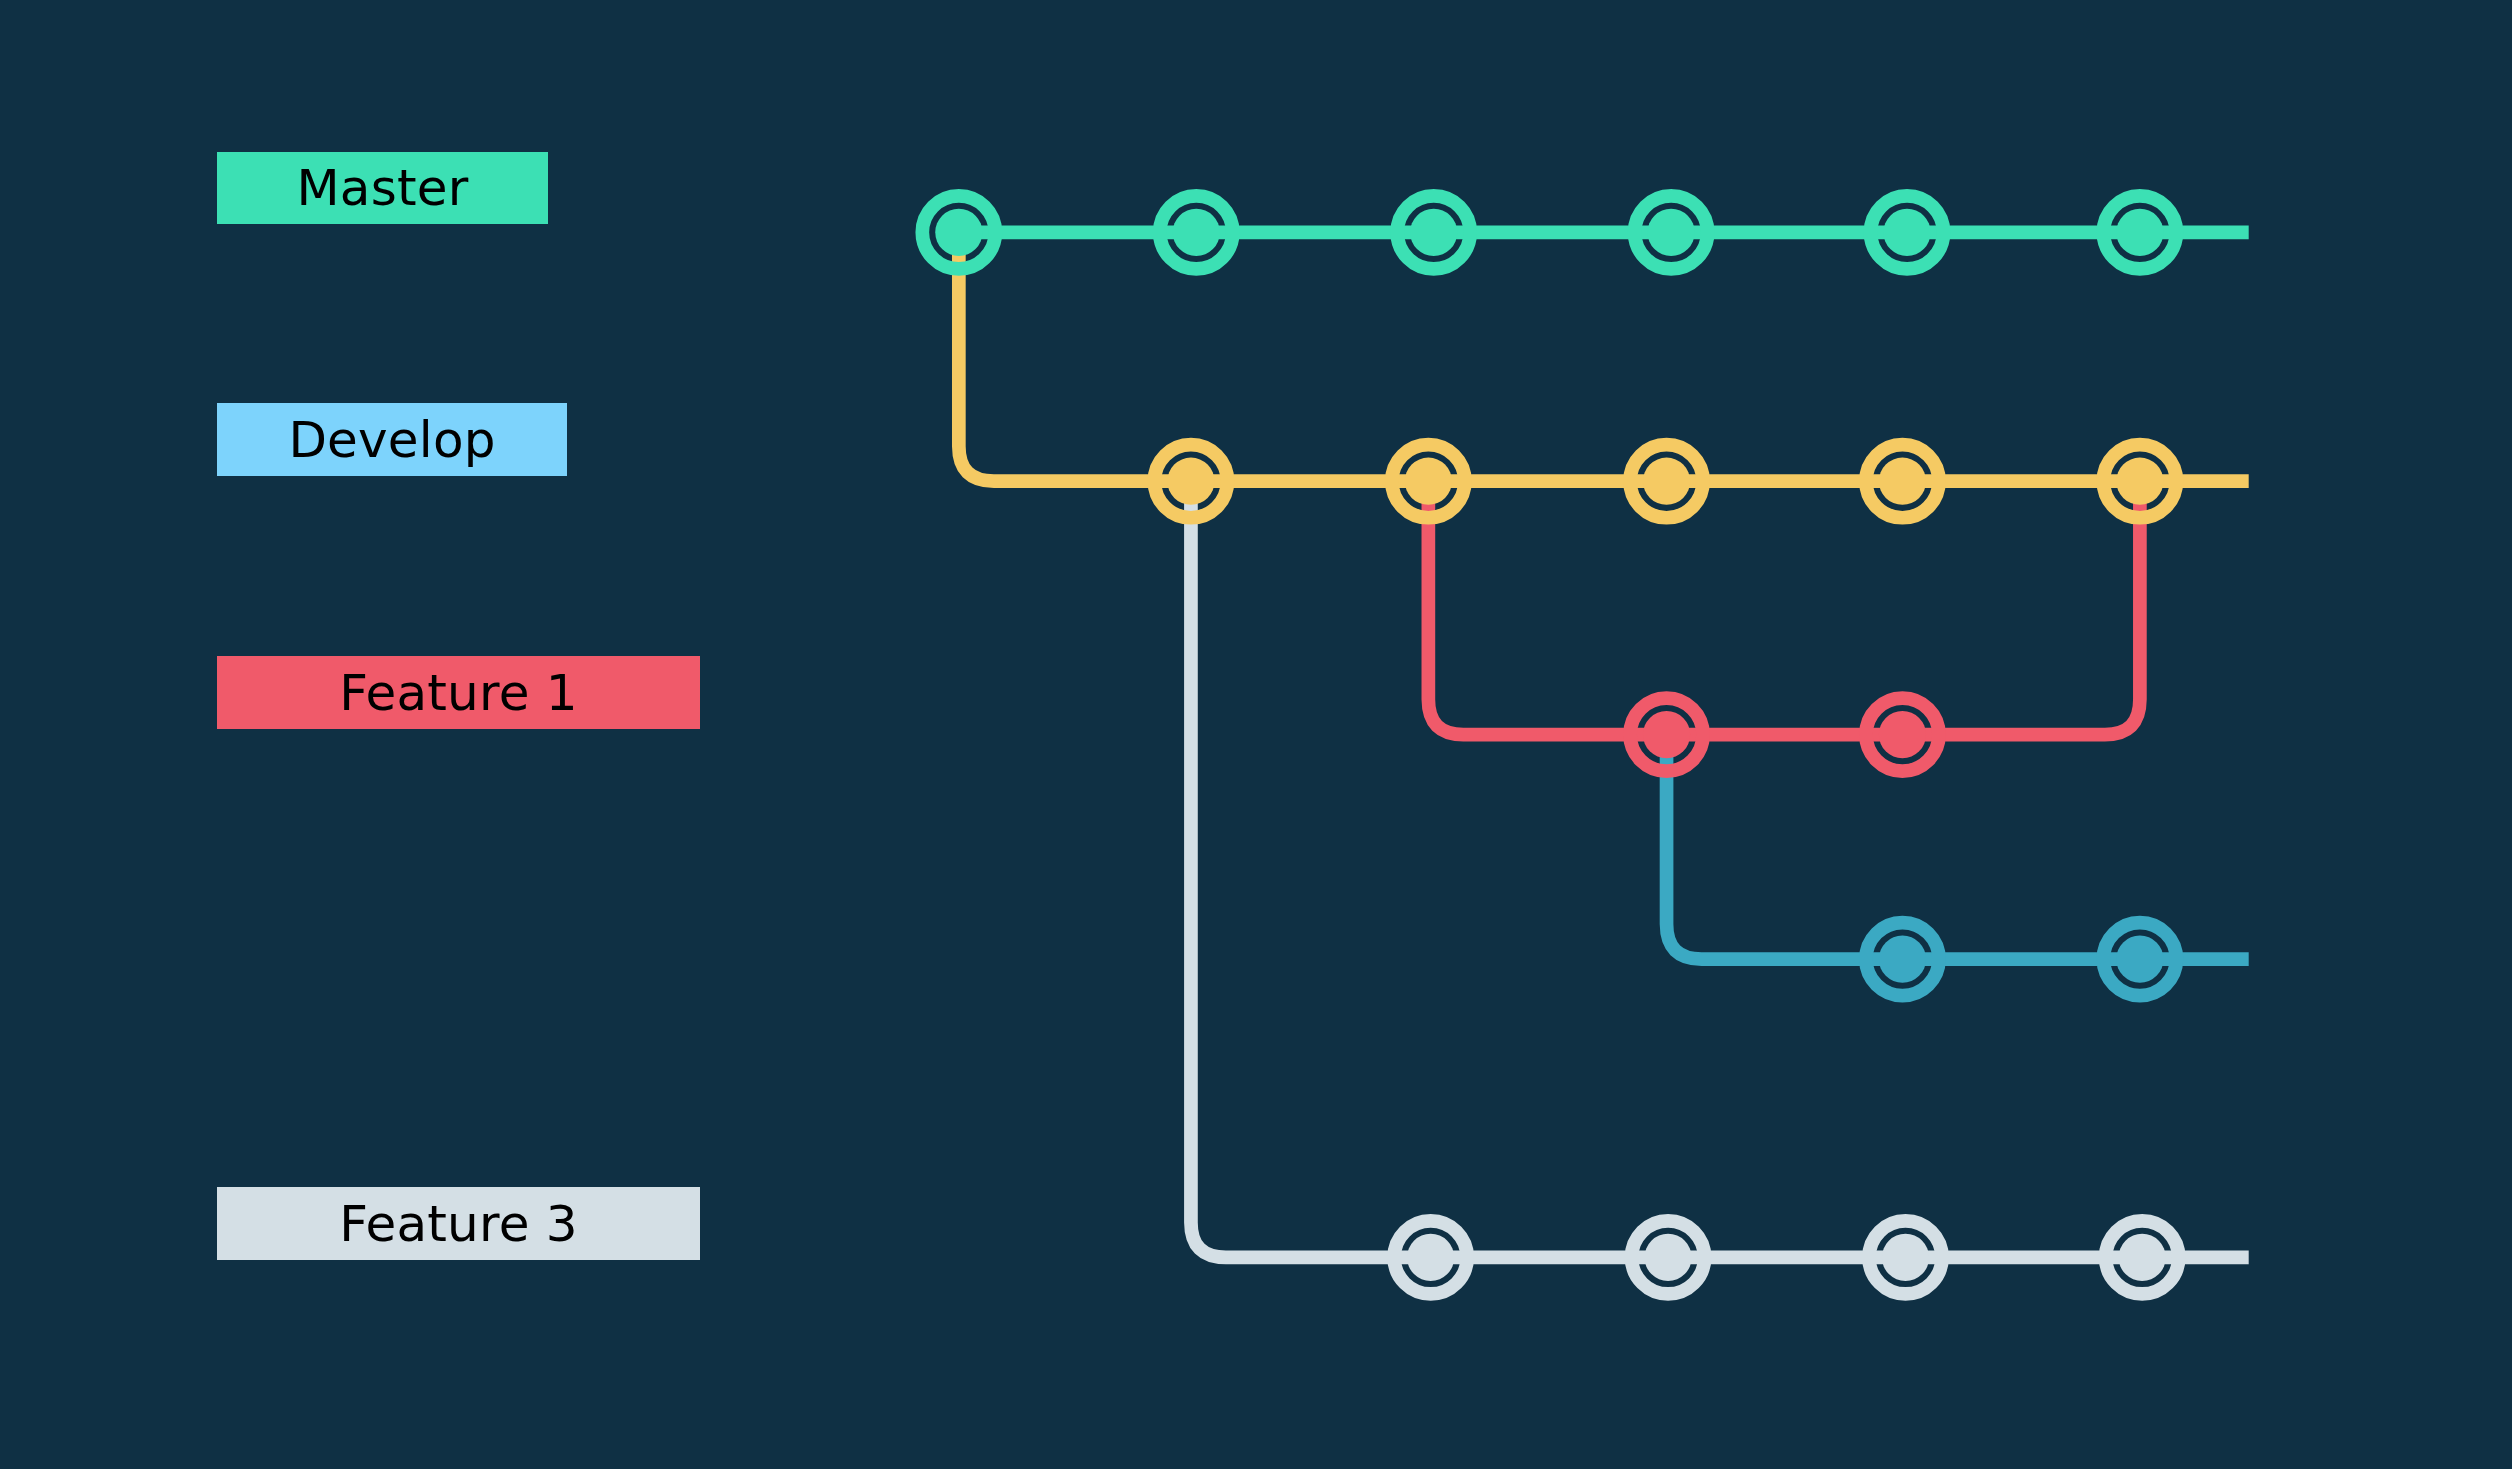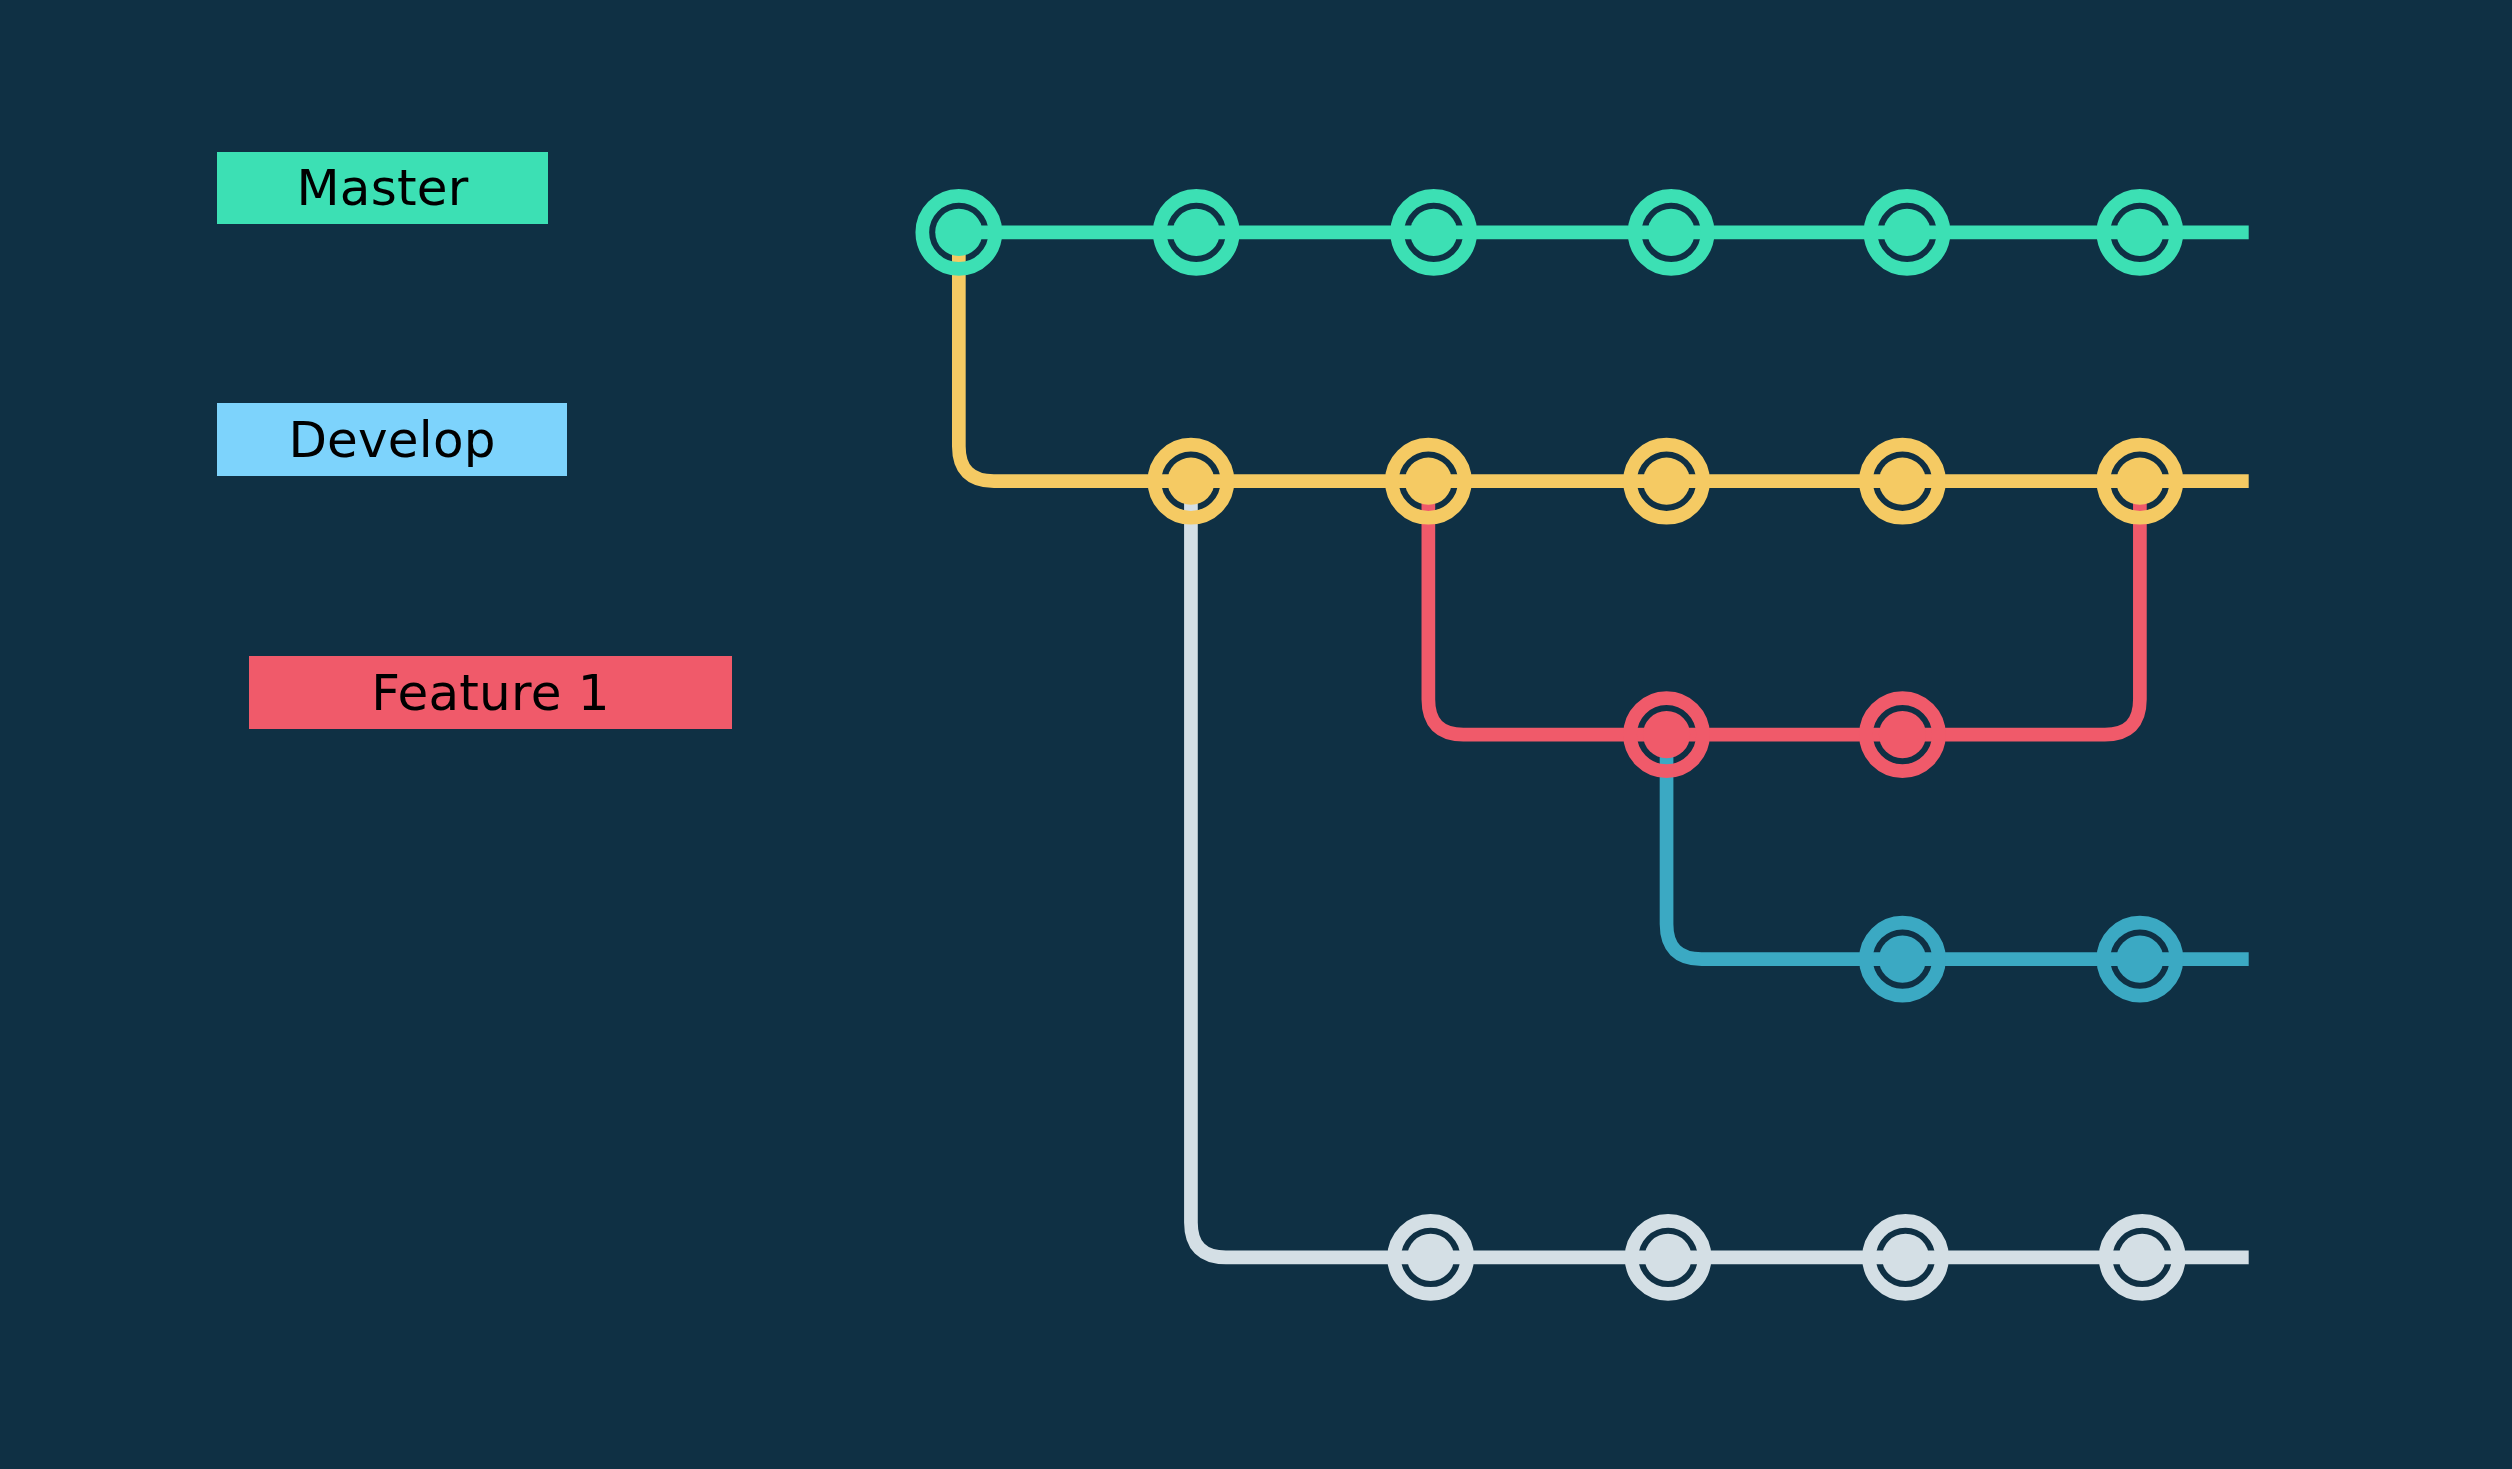--- a/index.html
+++ b/index.html
@@ -37,22 +37,25 @@
 
 <div id="stage">
 
   <div class="legend">
     <div class="legend-item" style="left: 217px; top: 152px; width: 331px; height: 72px; background: rgb(60, 224, 180); color: rgb(0, 0, 0);">
       <span class="legend-label">Master</span>
     </div>
     <div class="legend-item" style="left: 217px; top: 403px; width: 350px; height: 73px; background: #7dd3fc; color: rgb(0, 0, 0);">
       <span class="legend-label">Develop</span>
     </div>
-    <div class="legend-item" style="left: 217px; top: 656px; width: 483px; height: 73px; background: rgb(240, 90, 106); color: rgb(0, 0, 0); margin-left: 32px;">
+    <div class="legend-item" style="left: 217px; top: 656px; width: 483px; height: 73px; background: rgb(240, 90, 106); color: rgb(0, 0, 0);">
       <span class="legend-label">Feature 1</span>
+    </div>
+    <div class="legend-item" style="left: 217px; top: 1187px; width: 483px; height: 73px; background: rgb(212, 223, 229); color: rgb(0, 0, 0);">
+      <span class="legend-label">Feature 3</span>
     </div>
   </div>
 
   <svg id="graph" viewBox="0 0 3301 1931">
     <g id="edges-layer">
         <line x1="1260" y1="305" x2="2955" y2="305" stroke="#3ce0b4" stroke-width="18"></line>
         <line x1="1565" y1="632" x2="2955" y2="632" stroke="#f5ca63" stroke-width="18"></line>
         <line x1="2190" y1="965" x2="2500" y2="965" stroke="#f05a6a" stroke-width="18"></line>
         <line x1="2500" y1="1260" x2="2955" y2="1260" stroke="#3ba9c3" stroke-width="18"></line>
         <line x1="1880" y1="1652" x2="2955" y2="1652" stroke="#d4dfe5" stroke-width="18"></line>

